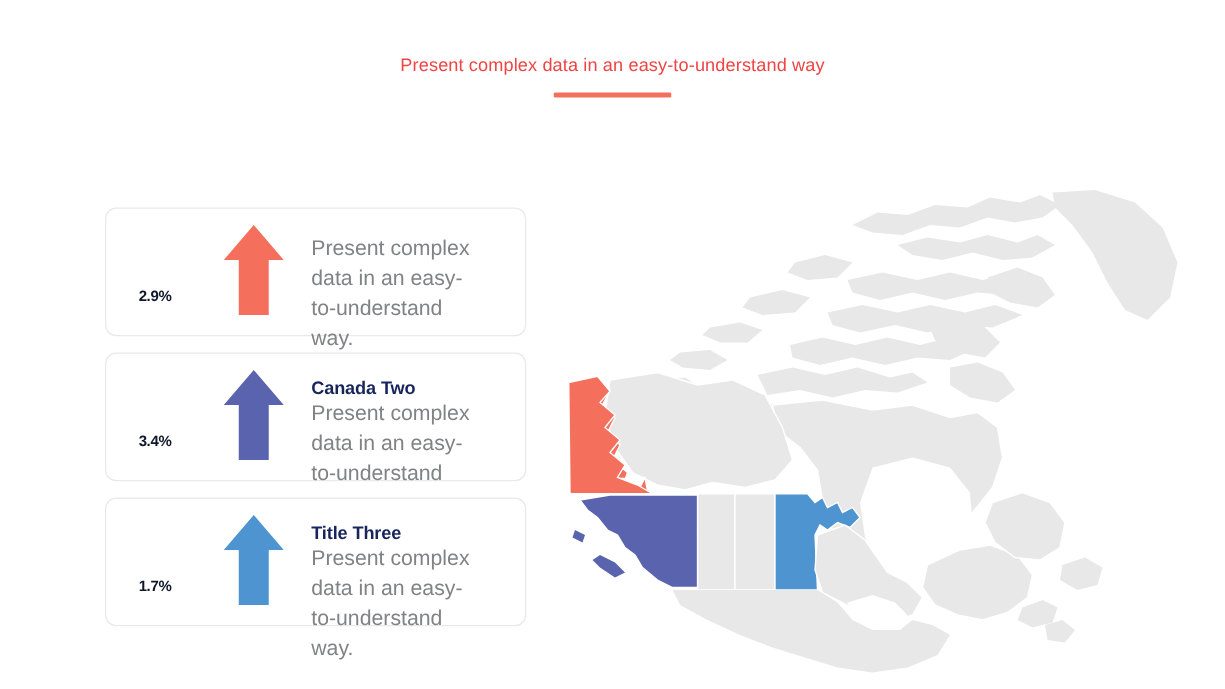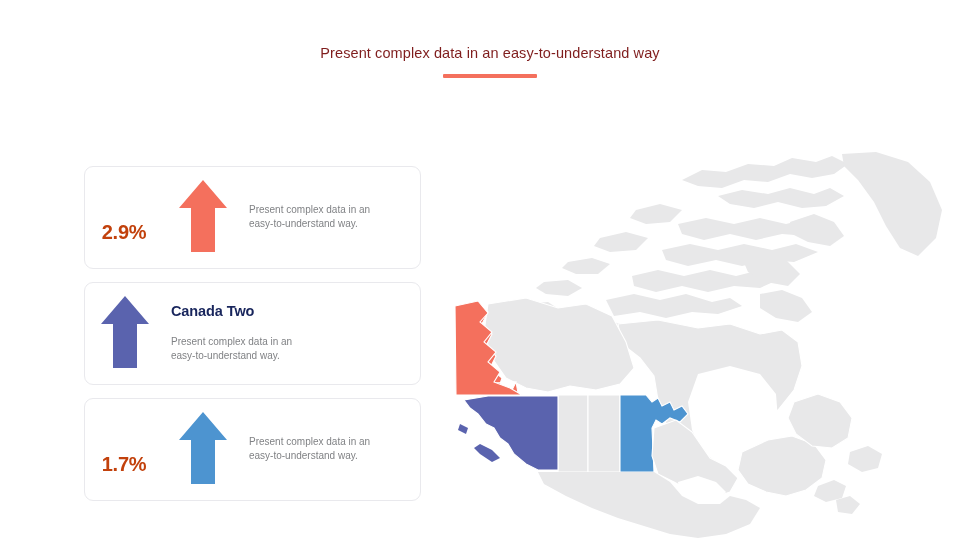--- a/index.html
+++ b/index.html
@@ -27,21 +27,21 @@
     font-size: 47px;
     font-weight: bold;
     color: #1B2A63;
     letter-spacing: -0.5px;
     line-height: 1.15;
   }
 
   .page-subtitle {
     margin-top: 11px;
     font-size: 14.5px;
-    color: #7f1d1d;
+    color: #ef4444;
     font-weight: 400;
     letter-spacing: 0.1px;
   }
 
   .accent-bar {
     width: 94px;
     height: 4px;
     background: #F4705D;
     margin: 13px auto 0 auto;
     border-radius: 1px;
@@ -67,23 +67,23 @@
     display: flex;
     align-items: stretch;
   }
 
   .card-percent {
     width: 78px;
     display: flex;
     align-items: flex-end;
     justify-content: center;
     padding-bottom: 24px;
-    font-size: 20px;
+    font-size: 12px;
     font-weight: bold;
-    color: #c2410c;
+    color: #0f172a;
     letter-spacing: -0.3px;
   }
 
   .card-arrow {
     width: 80px;
     display: flex;
     align-items: flex-end;
     justify-content: center;
     padding-bottom: 14px;
   }
@@ -96,22 +96,22 @@
   }
 
   .card-title {
     font-size: 14.5px;
     font-weight: bold;
     color: #18255C;
     letter-spacing: -0.1px;
   }
 
   .card-desc {
-    margin-top: 16px;
-    font-size: 10px;
+    margin-top: 0;
+    font-size: 17px;
     line-height: 1.42;
     color: #808285;
     max-width: 140px;
   }
 
   
   .map-wrap {
     position: absolute;
     left: 430px;
     top: 152px;
@@ -144,39 +144,41 @@
       <svg width="52" height="76" viewBox="0 0 52 76" aria-hidden="true">
         <polygon points="26,2 50,30 38,30 38,74 14,74 14,30 2,30" fill="#F4705D"></polygon>
       </svg>
     </div>
     <div class="card-text">
       <div class="card-desc">Present complex data in an easy-to-understand way.</div>
     </div>
   </div>
 
   <div class="stat-card">
+    <div class="card-percent">3.4%</div>
     <div class="card-arrow">
       <svg width="52" height="76" viewBox="0 0 52 76" aria-hidden="true">
         <polygon points="26,2 50,30 38,30 38,74 14,74 14,30 2,30" fill="#5A63AE"></polygon>
       </svg>
     </div>
     <div class="card-text">
       <div class="card-title">Canada Two</div>
       <div class="card-desc">Present complex data in an easy-to-understand way.</div>
     </div>
   </div>
 
   <div class="stat-card">
     <div class="card-percent">1.7%</div>
     <div class="card-arrow">
       <svg width="52" height="76" viewBox="0 0 52 76" aria-hidden="true">
         <polygon points="26,2 50,30 38,30 38,74 14,74 14,30 2,30" fill="#4D94D0"></polygon>
       </svg>
     </div>
     <div class="card-text">
+      <div class="card-title">Title Three</div>
       <div class="card-desc">Present complex data in an easy-to-understand way.</div>
     </div>
   </div>
 
 </div>
 
 <div class="map-wrap">
   <svg viewBox="0 0 550 390" xmlns="http://www.w3.org/2000/svg">
 
     <g>

